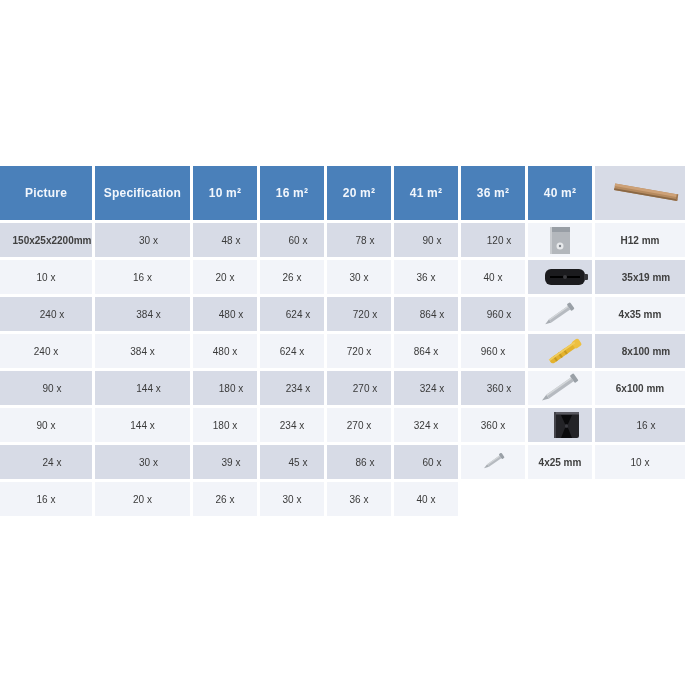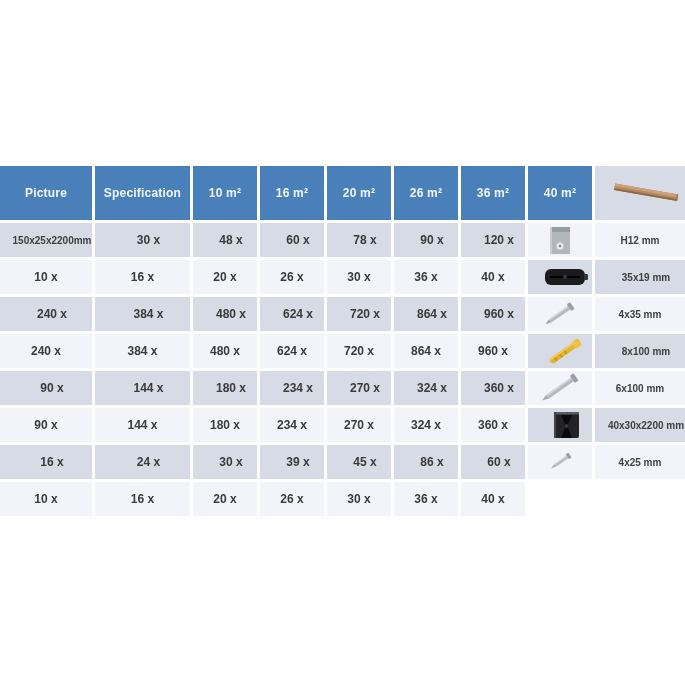--- a/index.html
+++ b/index.html
@@ -46,38 +46,37 @@
     letter-spacing:.2px;
   }
   .r-dark{background:var(--row-dark);padding-left:12px;}
   .r-light{background:var(--row-light);}
   .spec{
     font-size:10px;
     font-weight:bold;
     color:#404040;
   }
   .val{
-    font-size:12px;
+    font-size:10px;
     color:#3a3a3a;
-    font-weight:bold;
   }
   .pic svg{display:block;}
 </style>
 </head>
 <body>
 
 <div class="table-wrap">
   <div class="grid">
 
     <div class="cell hcell">Picture</div>
     <div class="cell hcell">Specification</div>
     <div class="cell hcell">10 m²</div>
     <div class="cell hcell">16 m²</div>
     <div class="cell hcell">20 m²</div>
-    <div class="cell hcell">26 m²</div>
+    <div class="cell hcell">41 m²</div>
     <div class="cell hcell">36 m²</div>
     <div class="cell hcell">40 m²</div>
 
     <div class="cell pic r-dark">
       <span>
         <svg width="78" height="30" viewBox="0 0 78 30">
           <g transform="rotate(10 39 15)">
             <rect x="7" y="11" width="64" height="6.5" fill="#b58a5f"></rect>
             <rect x="7" y="11" width="64" height="2.6" fill="#cda177"></rect>
             <rect x="7" y="15.8" width="64" height="1.7" fill="#8a6845"></rect>
@@ -203,21 +202,20 @@
         <svg width="36" height="32" viewBox="0 0 36 32">
           <rect x="6" y="3" width="25" height="26" rx="2" fill="#232327"></rect>
           <rect x="6" y="3" width="25" height="2.5" fill="#5a5a62"></rect>
           <rect x="6" y="3" width="2" height="26" fill="#45454c"></rect>
           <polygon points="13,6 24,6 20,15 17,15" fill="#0a0a0c"></polygon>
           <polygon points="13,29 24,29 20,19 17,19" fill="#0a0a0c"></polygon>
           <circle cx="18.5" cy="17" r="1.6" fill="#3c3c42"></circle>
         </svg>
       </span>
     </div>
-    <div class="cell spec r-dark">40x30x2200 mm</div>
     <div class="cell val r-dark">16 x</div>
     <div class="cell val r-dark">24 x</div>
     <div class="cell val r-dark">30 x</div>
     <div class="cell val r-dark">39 x</div>
     <div class="cell val r-dark">45 x</div>
     <div class="cell val r-dark">86 x</div>
     <div class="cell val r-dark">60 x</div>
 
     <div class="cell pic r-light">
       <span>

